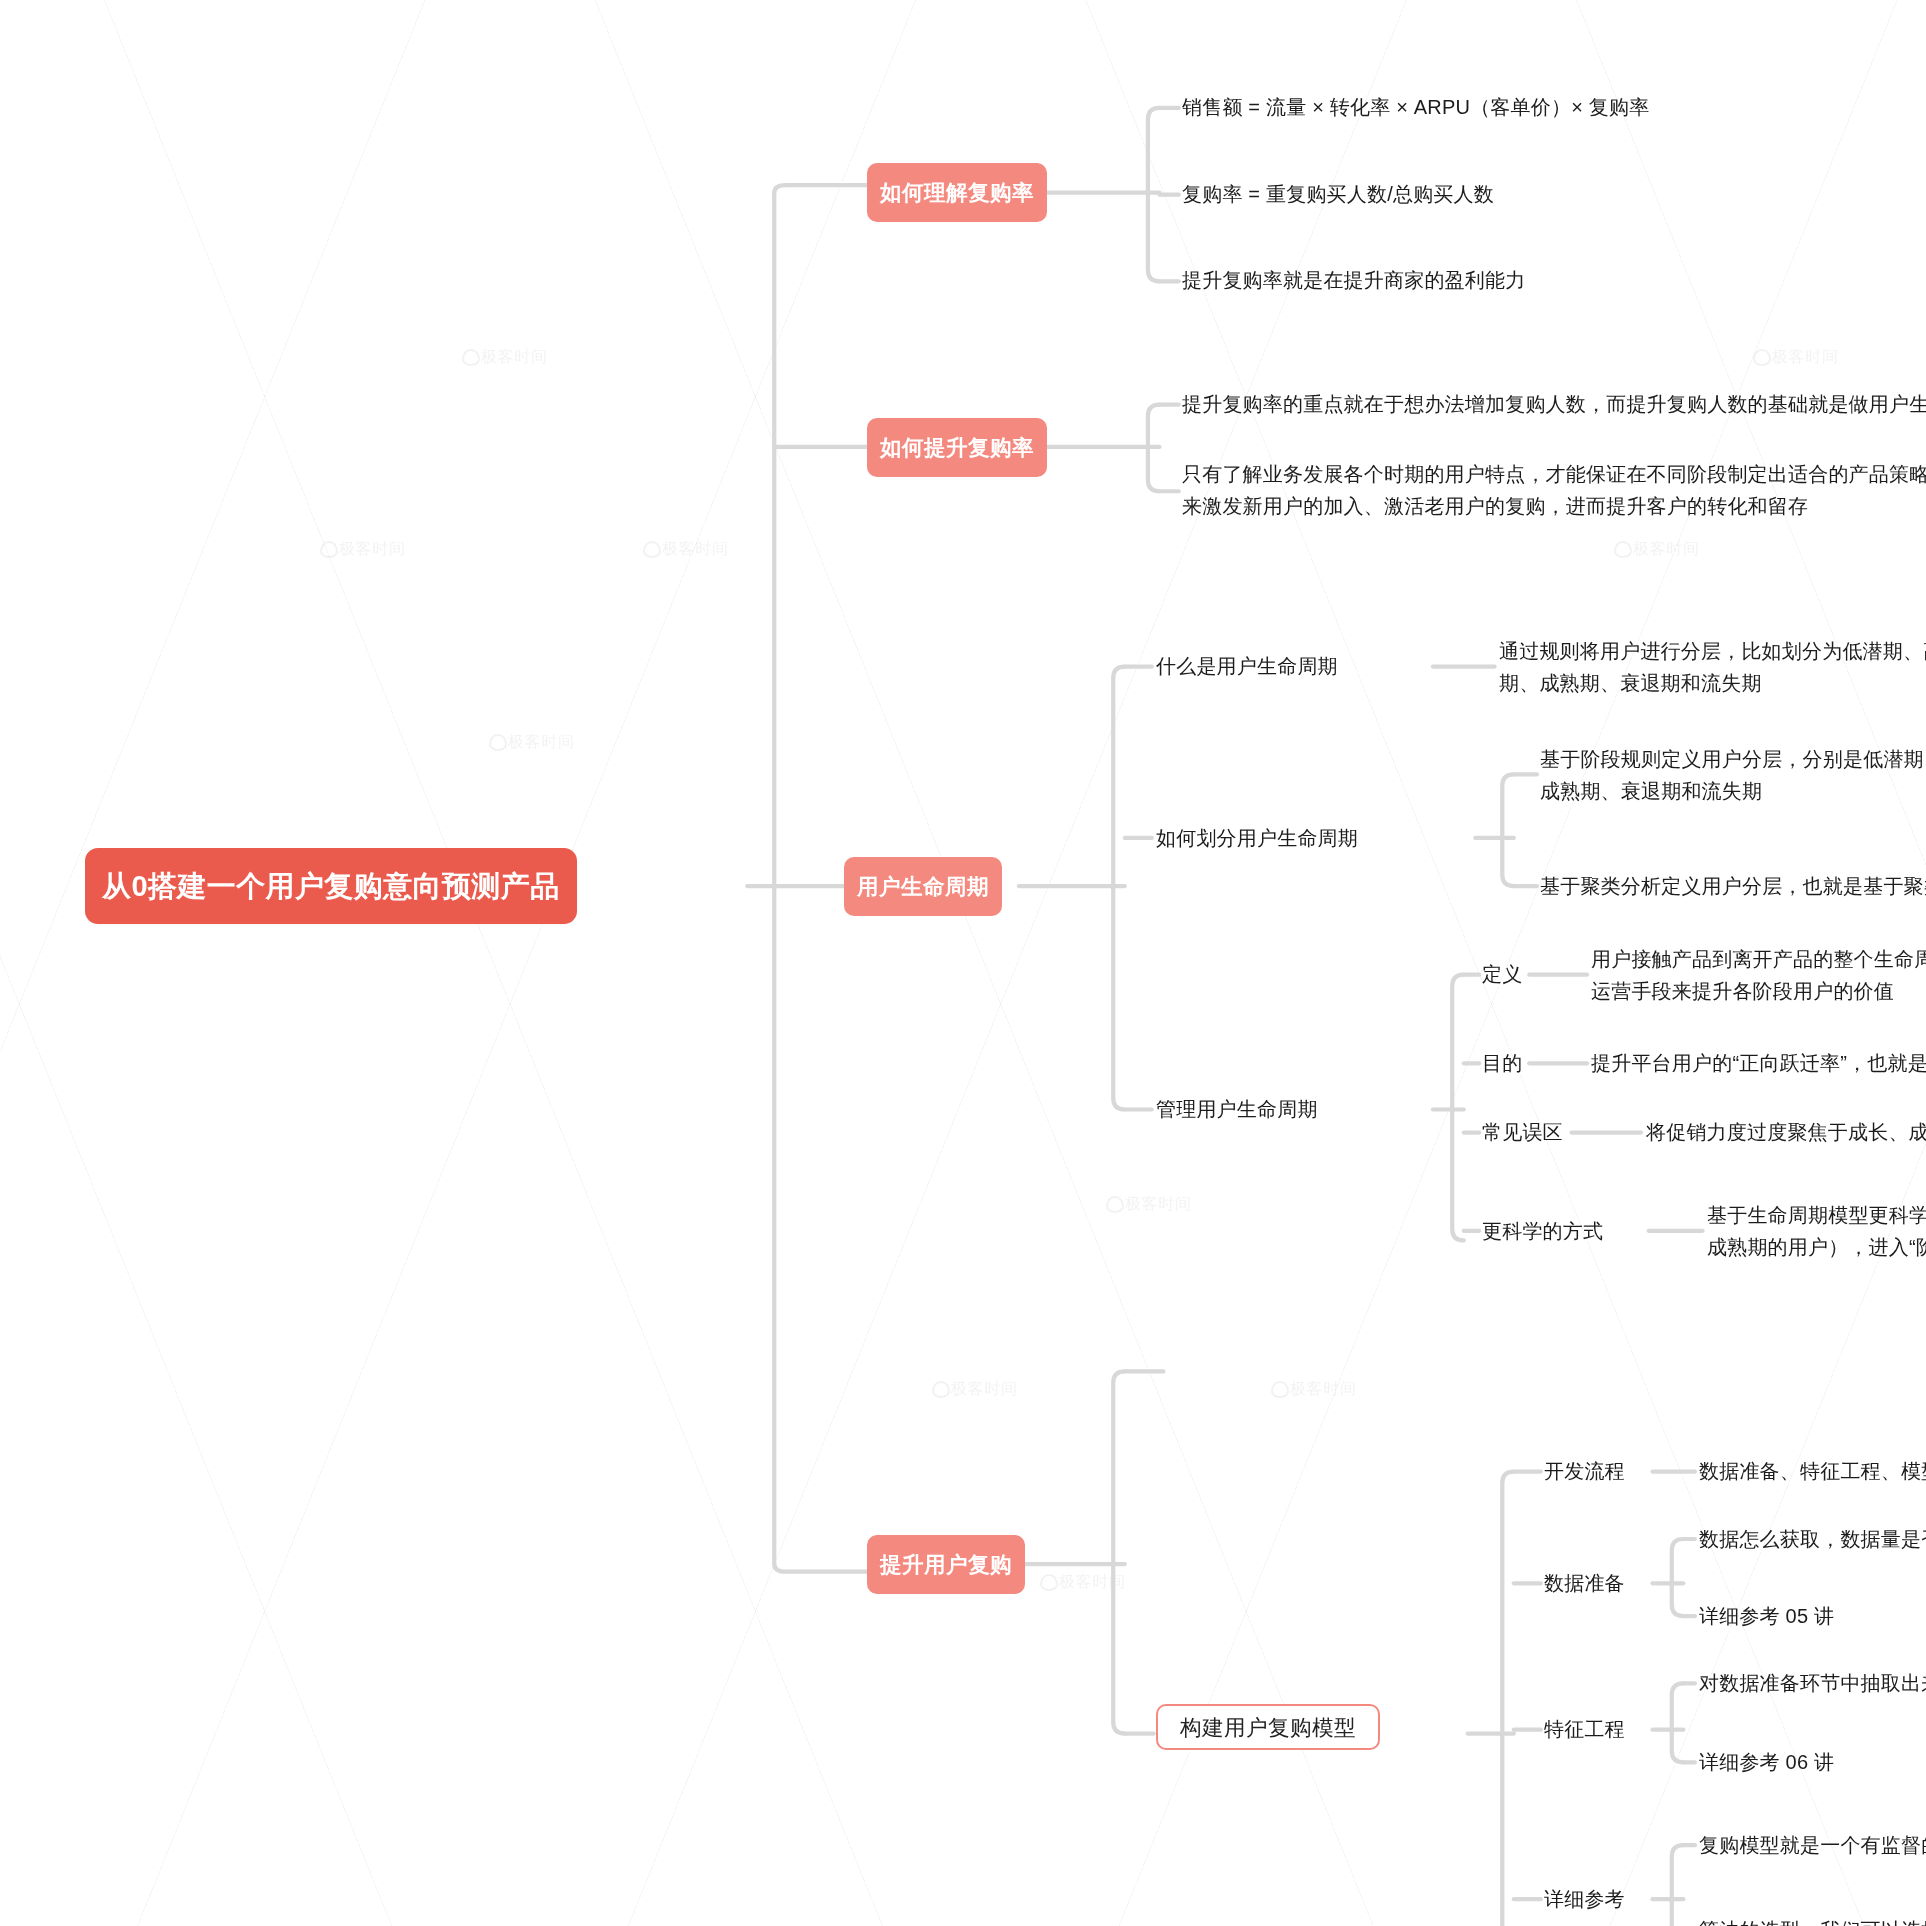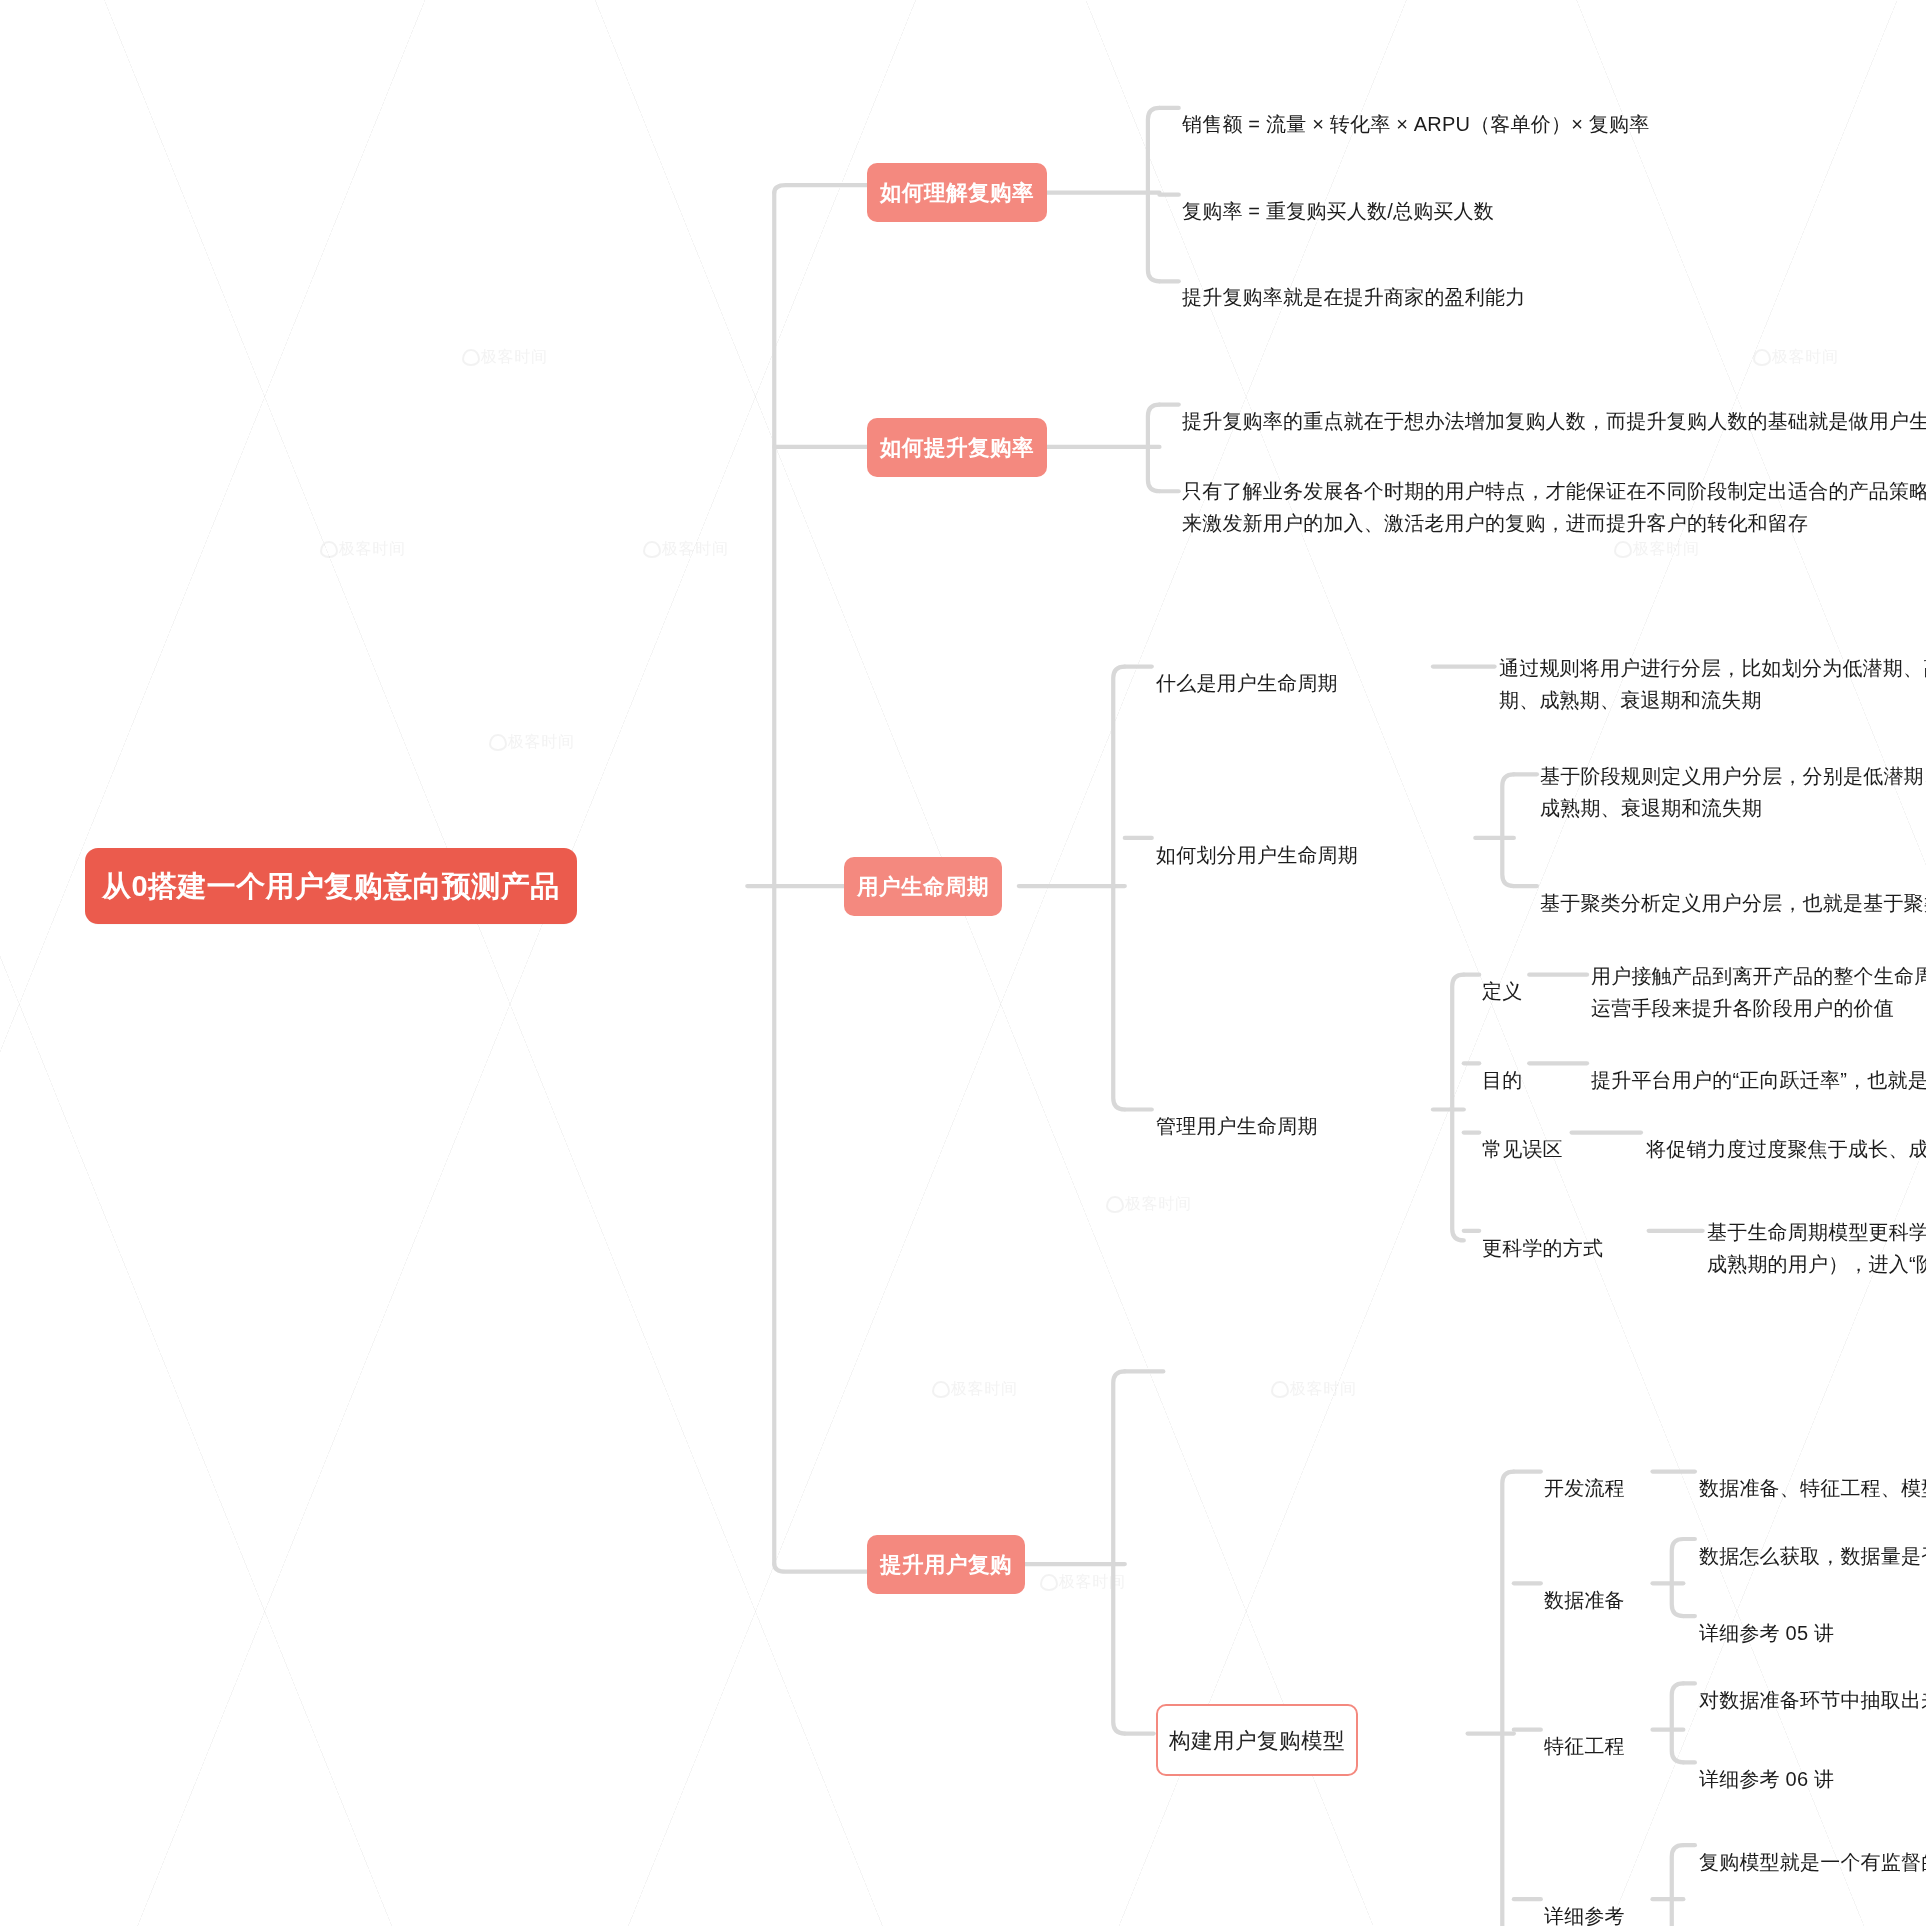--- a/index.html
+++ b/index.html
@@ -69,36 +69,35 @@
     height:59px;
     line-height:59px;
     letter-spacing:0.4px;
   }
   
   .outlined{
     background:#ffffff;
     border:2.3px solid #F4897F;
     border-radius:10px;
     color:#222222;
-    padding:0 11px;
+    padding:0 22px;
     font-size:21.6px;
     font-weight:400;
-    height:72px;
+    height:46px;
     line-height:59px;
     letter-spacing:0.4px;
   }
   
   .leaf{
     color:#1c1c1c;
     font-size:20px;
     line-height:32px;
     font-weight:400;
     letter-spacing:0.2px;
     white-space:pre-line;
-    margin-top:17px;
   }
 </style>
 </head>
 <body>
 
 <div id="watermark-layer"></div>
 
 <div class="wm" style="left:462px;top:347px;">
     <span class="wm-pin"></span>
     <span class="wm-txt">极客时间</span>

